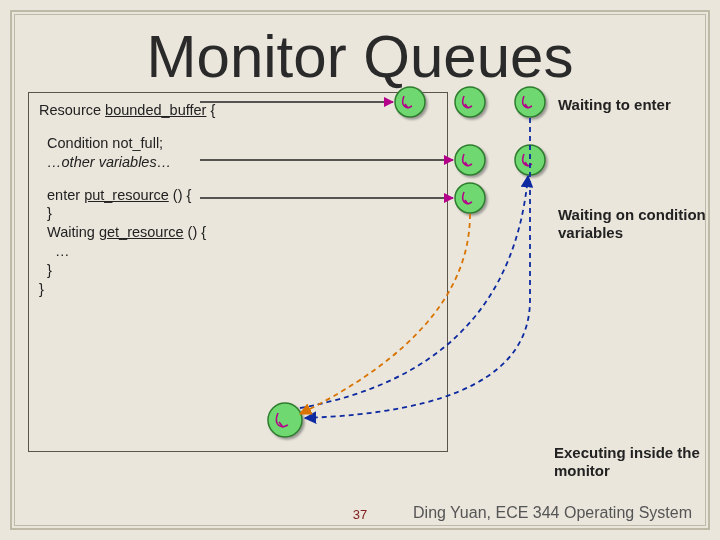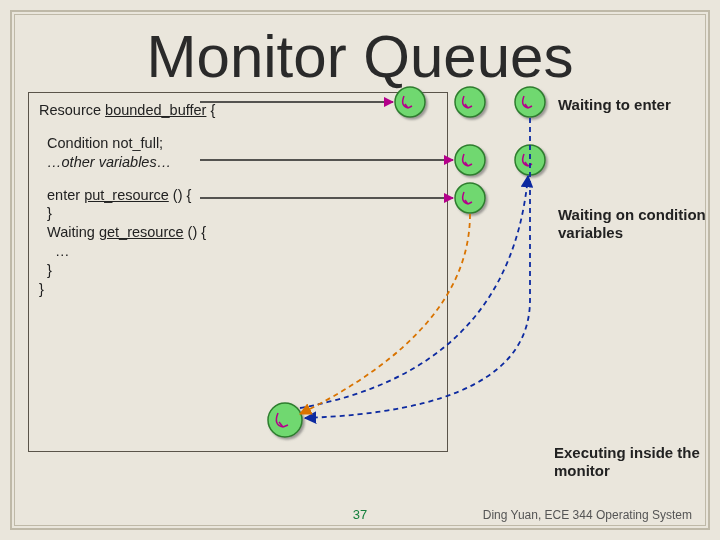--- a/index.html
+++ b/index.html
@@ -44,27 +44,27 @@
     line-height: 1.3;
   }
   .code-box .u { text-decoration: underline; }
   .code-box .it { font-style: italic; }
   .slide-number {
     position: absolute;
     bottom: 18px;
     left: 50%;
     transform: translateX(-50%);
     font-size: 13px;
-    color: #15803d;
+    color: #7f1d1d;
   }
   .footer-credit {
     position: absolute;
     bottom: 18px;
     right: 28px;
-    font-size: 12px;
+    font-size: 16px;
     color: #555;
   }
   .label {
     position: absolute;
     font-size: 15px;
     font-weight: bold;
     color: #222;
     line-height: 1.2;
   }
   .label-enter { top: 96px; left: 558px; width: 140px; }

